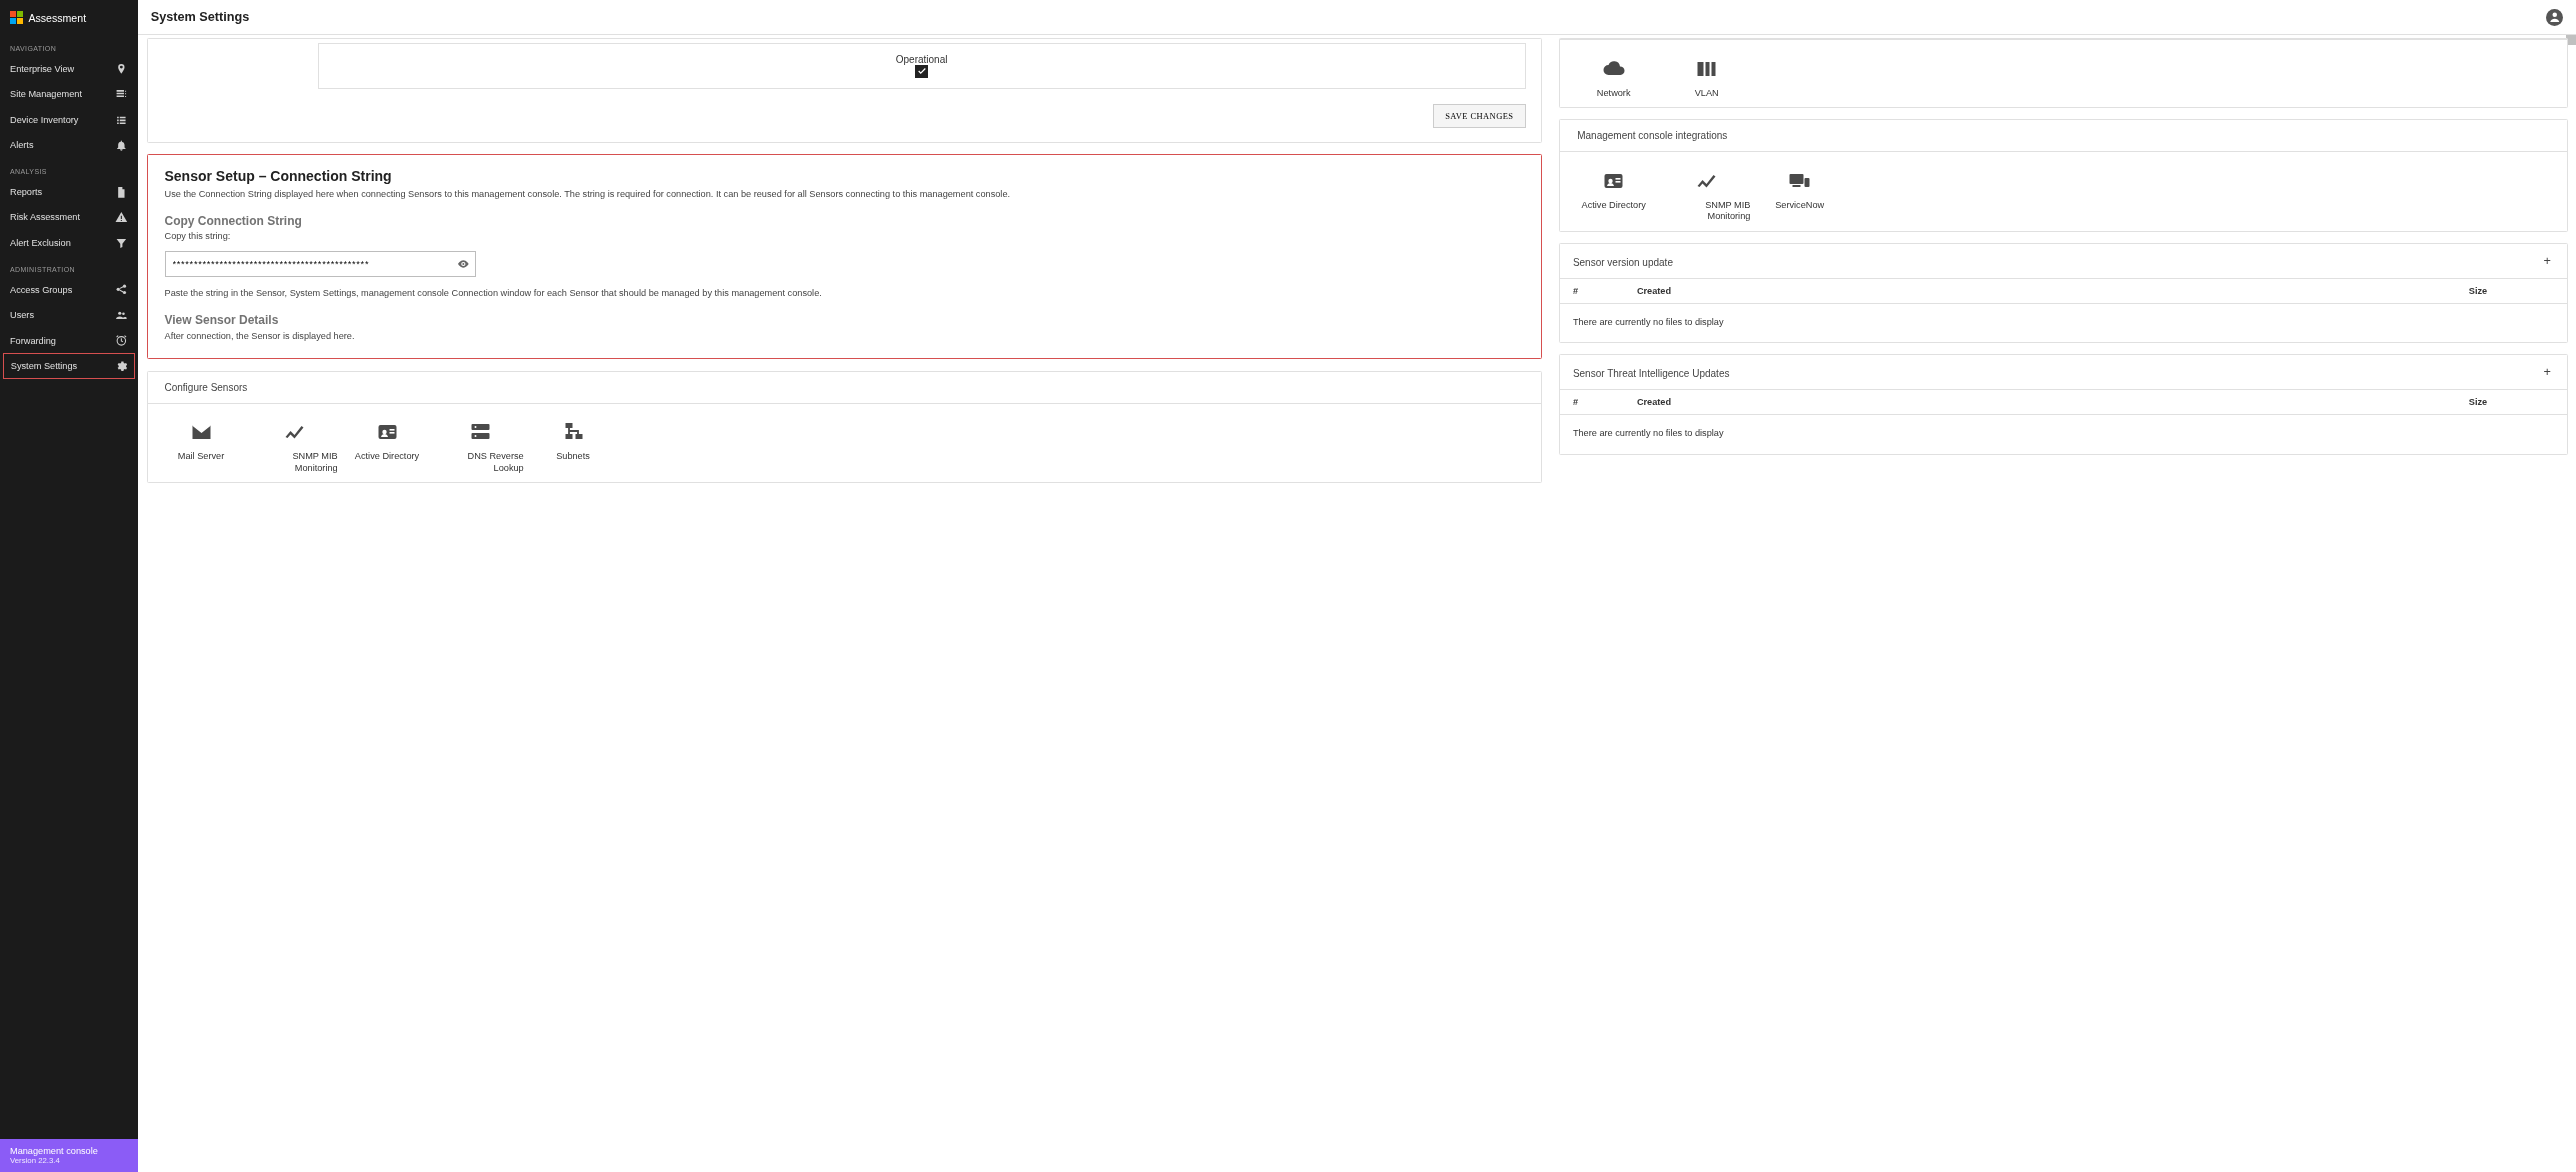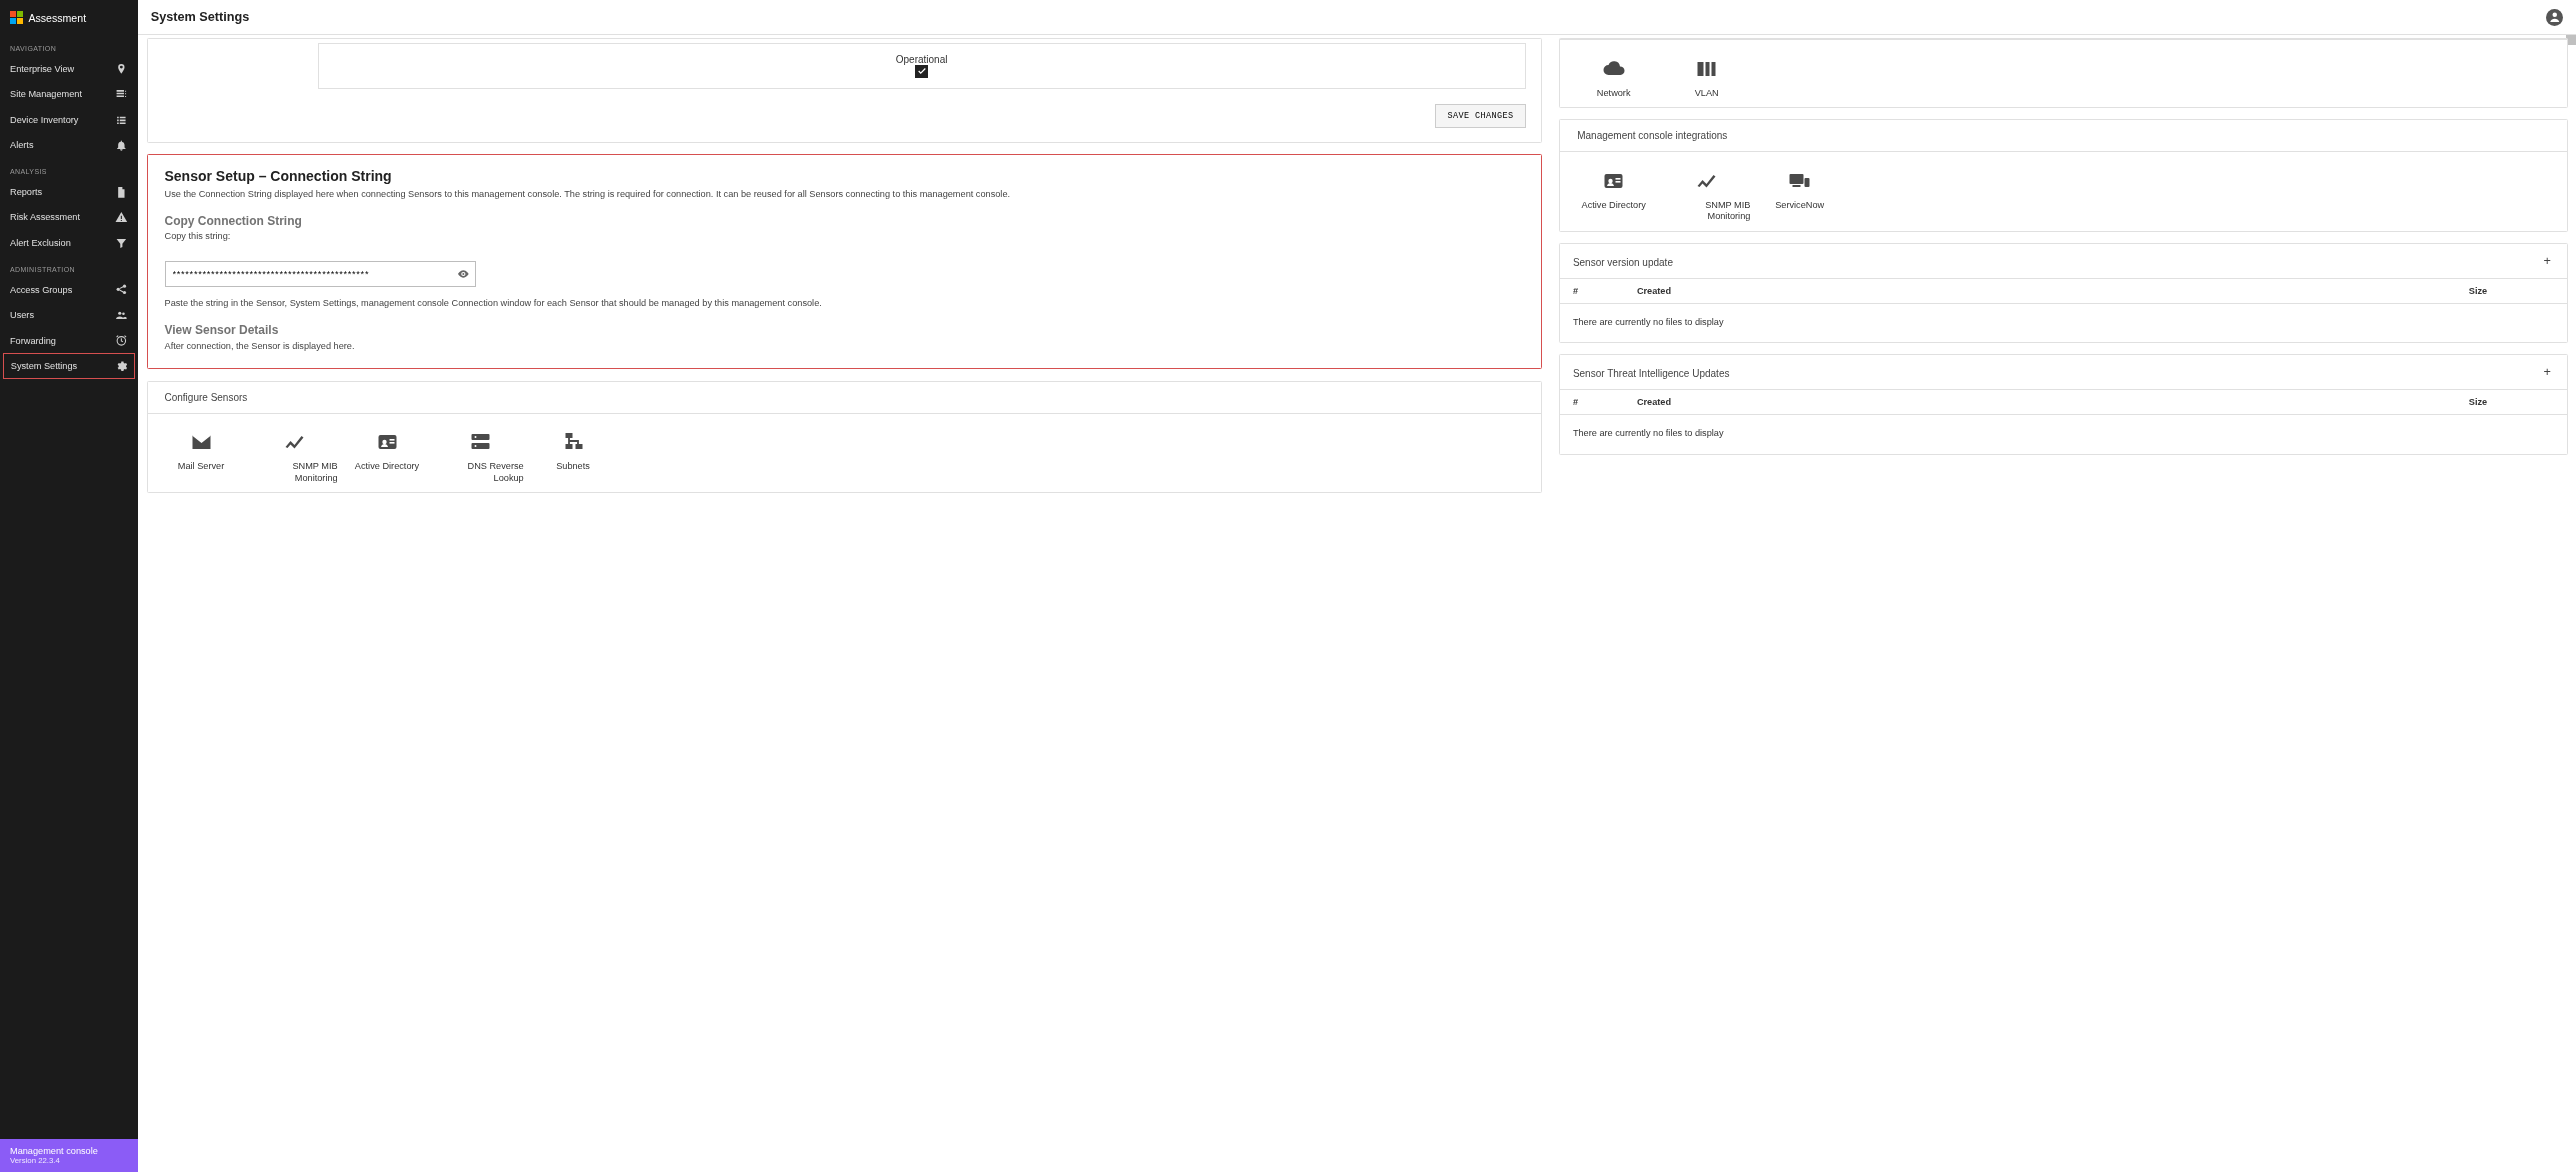--- a/index.html
+++ b/index.html
@@ -31,21 +31,21 @@
   .col-left { flex: 1 1 56%; display: flex; flex-direction: column; gap: 11.3px; min-width: 0; }
   .col-right { flex: 1 1 40%; display: flex; flex-direction: column; gap: 11.3px; min-width: 0; position: relative; }
   .card { border: 0.7px solid #e0e0e0; border-radius: 1.4px; background: #fff; }
   .section-title { font-size: 10px; color: #444; padding: 10px 17px; }
   .hr { border-top: 0.7px solid #e0e0e0; }
   
   .partial-inner { border: 0.7px solid #e0e0e0; margin: 0 15.5px 15.5px 170px; padding: 10px 12.7px; display: flex; align-items: center; justify-content: space-between; flex-direction: column; }
   .checkbox { width: 12.7px; height: 12.7px; background: #222; display: flex; align-items: center; justify-content: center; }
   .checkbox svg { width: 10px; height: 10px; fill: #fff; }
   .save-row { display: flex; justify-content: flex-end; padding: 0 15.5px 14px 0; }
-  .btn { border: 0.7px solid #ccc; background: #f5f5f5; padding: 5.7px 11.3px; font-size: 8.5px; letter-spacing: 0.4px; cursor: pointer; font-family: Liberation Mono, monospace; }
+  .btn { border: 0.7px solid #ccc; background: #f5f5f5; padding: 5.7px 11.3px; font-size: 8.5px; letter-spacing: 0.4px; cursor: pointer; font-family: Liberation Serif, serif; }
   
   .highlight { border: 0.7px solid #d64f4f; padding: 12.7px 17px 15.5px; }
   .highlight h2 { font-size: 14px; font-weight: 700; color: #222; margin-bottom: 4.2px; }
   .highlight p { font-size: 9.2px; color: #444; line-height: 1.4; margin-bottom: 10px; }
   .highlight h3 { font-size: 12px; font-weight: 700; color: #737373; margin-bottom: 2.8px; margin-top: 13px; }
   .input-wrap { position: relative; width: 311px; max-width: 100%; margin-top: 4.2px; margin-bottom: 10px; }
   .input-wrap input { width: 100%; padding: 7px 25.4px 7px 7px; border: 0.7px solid #bdbdbd; font-family: inherit; font-size: 9.2px; letter-spacing: 0.7px; }
   .eye { position: absolute; right: 5.7px; top: 50%; transform: translateY(-50%); width: 12.7px; height: 12.7px; cursor: pointer; }
   .eye svg { width: 12.7px; height: 12.7px; fill: #666; }
   
@@ -281,21 +281,21 @@
           </div>
           <div class="save-row">
             <button class="btn">SAVE CHANGES</button>
           </div>
         </div>
 
         <div class="card highlight">
           <h2>Sensor Setup – Connection String</h2>
           <p>Use the Connection String displayed here when connecting Sensors to this management console. The string is required for connection. It can be reused for all Sensors connecting to this management console.</p>
           <h3>Copy Connection String</h3>
-          <p style="margin-bottom:18px;">Copy this string:</p>
+          <p style="margin-bottom:8px;">Copy this string:</p>
           <div class="input-wrap">
             <input type="text" readonly="" value="**********************************************" style="">
             <span class="eye">
               <svg viewBox="0 0 24 24">
                   <use href="#i-eye"></use>
                 </svg>
             </span>
           </div>
           <p>Paste the string in the Sensor, System Settings, management console Connection window for each Sensor that should be managed by this management console.</p>
           <h3>View Sensor Details</h3>

